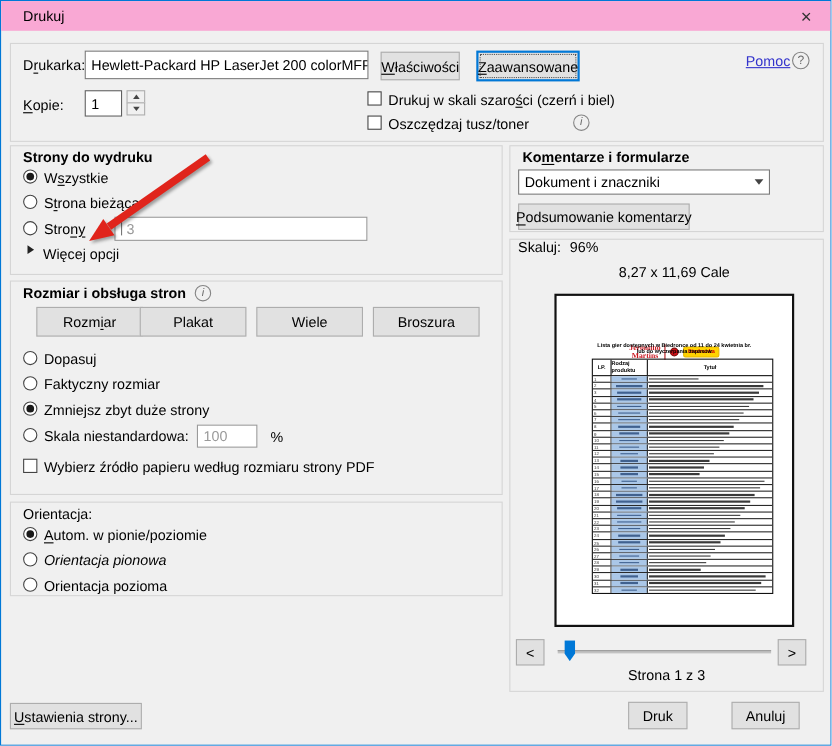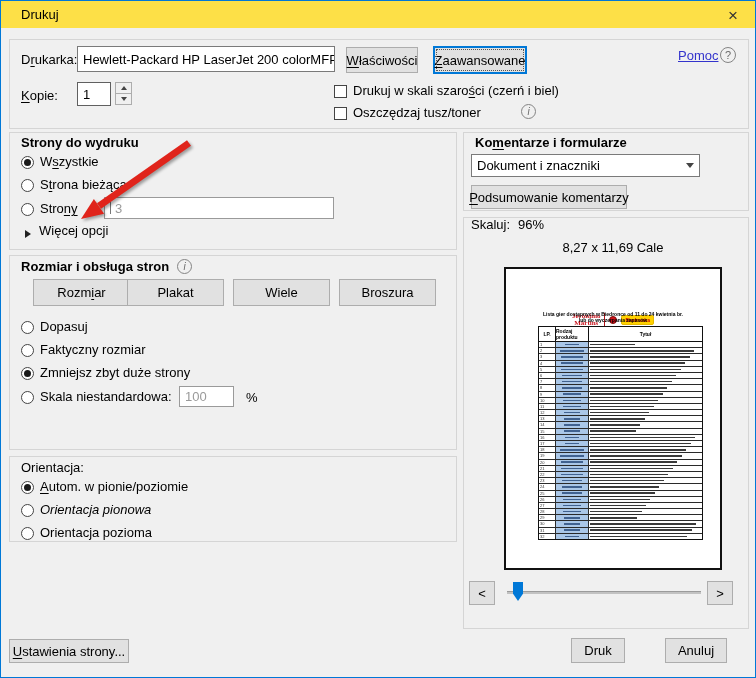--- a/index.html
+++ b/index.html
@@ -1,19 +1,19 @@
 <!DOCTYPE html>
 <html><head>
 <meta charset="utf-8">
 <style>
   html,body{margin:0;padding:0;background:#fff;}
   .dialog{position:relative;width:756px;height:678px;background:#f0f0f0;
     border:1px solid #0078d7;box-sizing:border-box;overflow:hidden;
     font-family:"Liberation Sans",sans-serif;font-size:13px;color:#000;}
-  .titlebar{position:absolute;left:0;top:0;width:100%;height:27px;background:#fde047;
+  .titlebar{position:absolute;left:0;top:0;width:100%;height:27px;background:#f9a8d4;
     display:flex;align-items:center;}
   .title{margin-left:20px;font-size:13px;}
   .close{position:absolute;right:8px;top:4px;width:28px;height:22px;display:flex;
     align-items:center;justify-content:center;font-size:17px;color:#333;cursor:default;}
   .abs{position:absolute;}
   .groupbox{position:absolute;border:1px solid #d5d5d5;box-sizing:border-box;background:#f0f0f0;}
   .gtitle{font-weight:bold;}
   .btn{position:absolute;display:flex;align-items:center;justify-content:center;
     background:#e1e1e1;border:1px solid #adadad;box-sizing:border-box;font-size:13px;white-space:nowrap;}
   .btn.focus{border:2px solid #0078d7;outline:1px dotted #555;outline-offset:-4px;}
@@ -33,21 +33,21 @@
   .caret{width:1px;height:12px;background:#777;margin-right:4px;}
   .spin{position:absolute;display:flex;flex-direction:column;}
   .spin > div{width:17px;height:12px;background:#f0f0f0;border:1px solid #adadad;box-sizing:border-box;
     display:flex;align-items:center;justify-content:center;}
   .spin > div + div{margin-top:-1px;}
   .radio{width:13px;height:13px;border:1px solid #444;border-radius:50%;background:#fff;
     box-sizing:border-box;position:relative;flex:0 0 auto;}
   .radio.sel::after{content:"";position:absolute;left:2px;top:2px;width:7px;height:7px;
     border-radius:50%;background:#1a1a1a;}
   .cb{width:13px;height:13px;border:1px solid #444;background:#fff;box-sizing:border-box;flex:0 0 auto;}
-  .row{position:absolute;display:flex;align-items:flex-end;gap:6px;white-space:nowrap;}
+  .row{position:absolute;display:flex;align-items:flex-start;gap:6px;white-space:nowrap;}
   .u{text-decoration:underline;text-underline-offset:2px;}
   .link{color:#3333cc;text-decoration:underline;}
   .circ-icon{display:flex;align-items:center;justify-content:center;width:16px;height:16px;
     border:1px solid #848484;border-radius:50%;color:#6a6a6a;font-size:11px;box-sizing:border-box;background:transparent;}
   
   .pvpage{position:absolute;left:503px;top:266px;width:218px;height:303px;background:#fff;
     border:2px solid #111;box-sizing:border-box;}
   .pv-logo{position:absolute;left:0;top:12px;width:100%;display:flex;align-items:center;
     justify-content:center;gap:4px;margin-top:32px;}
   .jm{font-family:"Liberation Serif",serif;font-weight:bold;color:#c9151e;font-size:7px;
@@ -189,20 +189,24 @@
     <span>Zmniejsz zbyt duże strony</span>
   </div>
   <div class="row" style="left:20px;top:388px;">
     <span class="radio"></span>
     <span>Skala niestandardowa:</span>
   </div>
   <div class="input" style="left:178px;top:385px;width:55px;height:21px;border-color:#9a9a9a;">
     <span class="hint">100</span>
   </div>
   <span class="abs" style="left:245px;top:389px;">%</span>
+  <div class="row" style="left:20px;top:416px;">
+    <span class="cb"></span>
+    <span>Wybierz źródło papieru według rozmiaru strony PDF</span>
+  </div>
 
   <div class="groupbox" style="left:8px;top:455px;width:448px;height:86px;"></div>
   <span class="abs" style="left:20px;top:459px;">Orientacja:</span>
   <div class="row" style="left:20px;top:478px;">
     <span class="radio sel"></span>
     <span><span></span><span class="u">A</span><span>utom. w pionie/poziomie</span></span>
   </div>
   <div class="row" style="left:20px;top:501px;font-style:italic;">
     <span class="radio"></span>
     <span>Orientacja pionowa</span>
@@ -543,20 +547,21 @@
   </div>
 
   <div class="btn" style="left:468px;top:580px;width:26px;height:24px;">
     <span>&lt;</span>
   </div>
   <div class="track"></div>
   <div class="thumb"></div>
   <div class="btn" style="left:706px;top:580px;width:26px;height:24px;">
     <span>&gt;</span>
   </div>
+  <div class="abs" style="left:462px;top:605px;width:286px;text-align:center;">Strona 1 z 3</div>
 
   <div class="btn" style="left:8px;top:638px;width:120px;height:24px;">
     <span><span></span><span class="u">U</span><span>stawienia strony...</span></span>
   </div>
   <div class="btn" style="left:570px;top:637px;width:54px;height:25px;">
     <span>Druk</span>
   </div>
   <div class="btn" style="left:664px;top:637px;width:62px;height:25px;">
     <span>Anuluj</span>
   </div>

